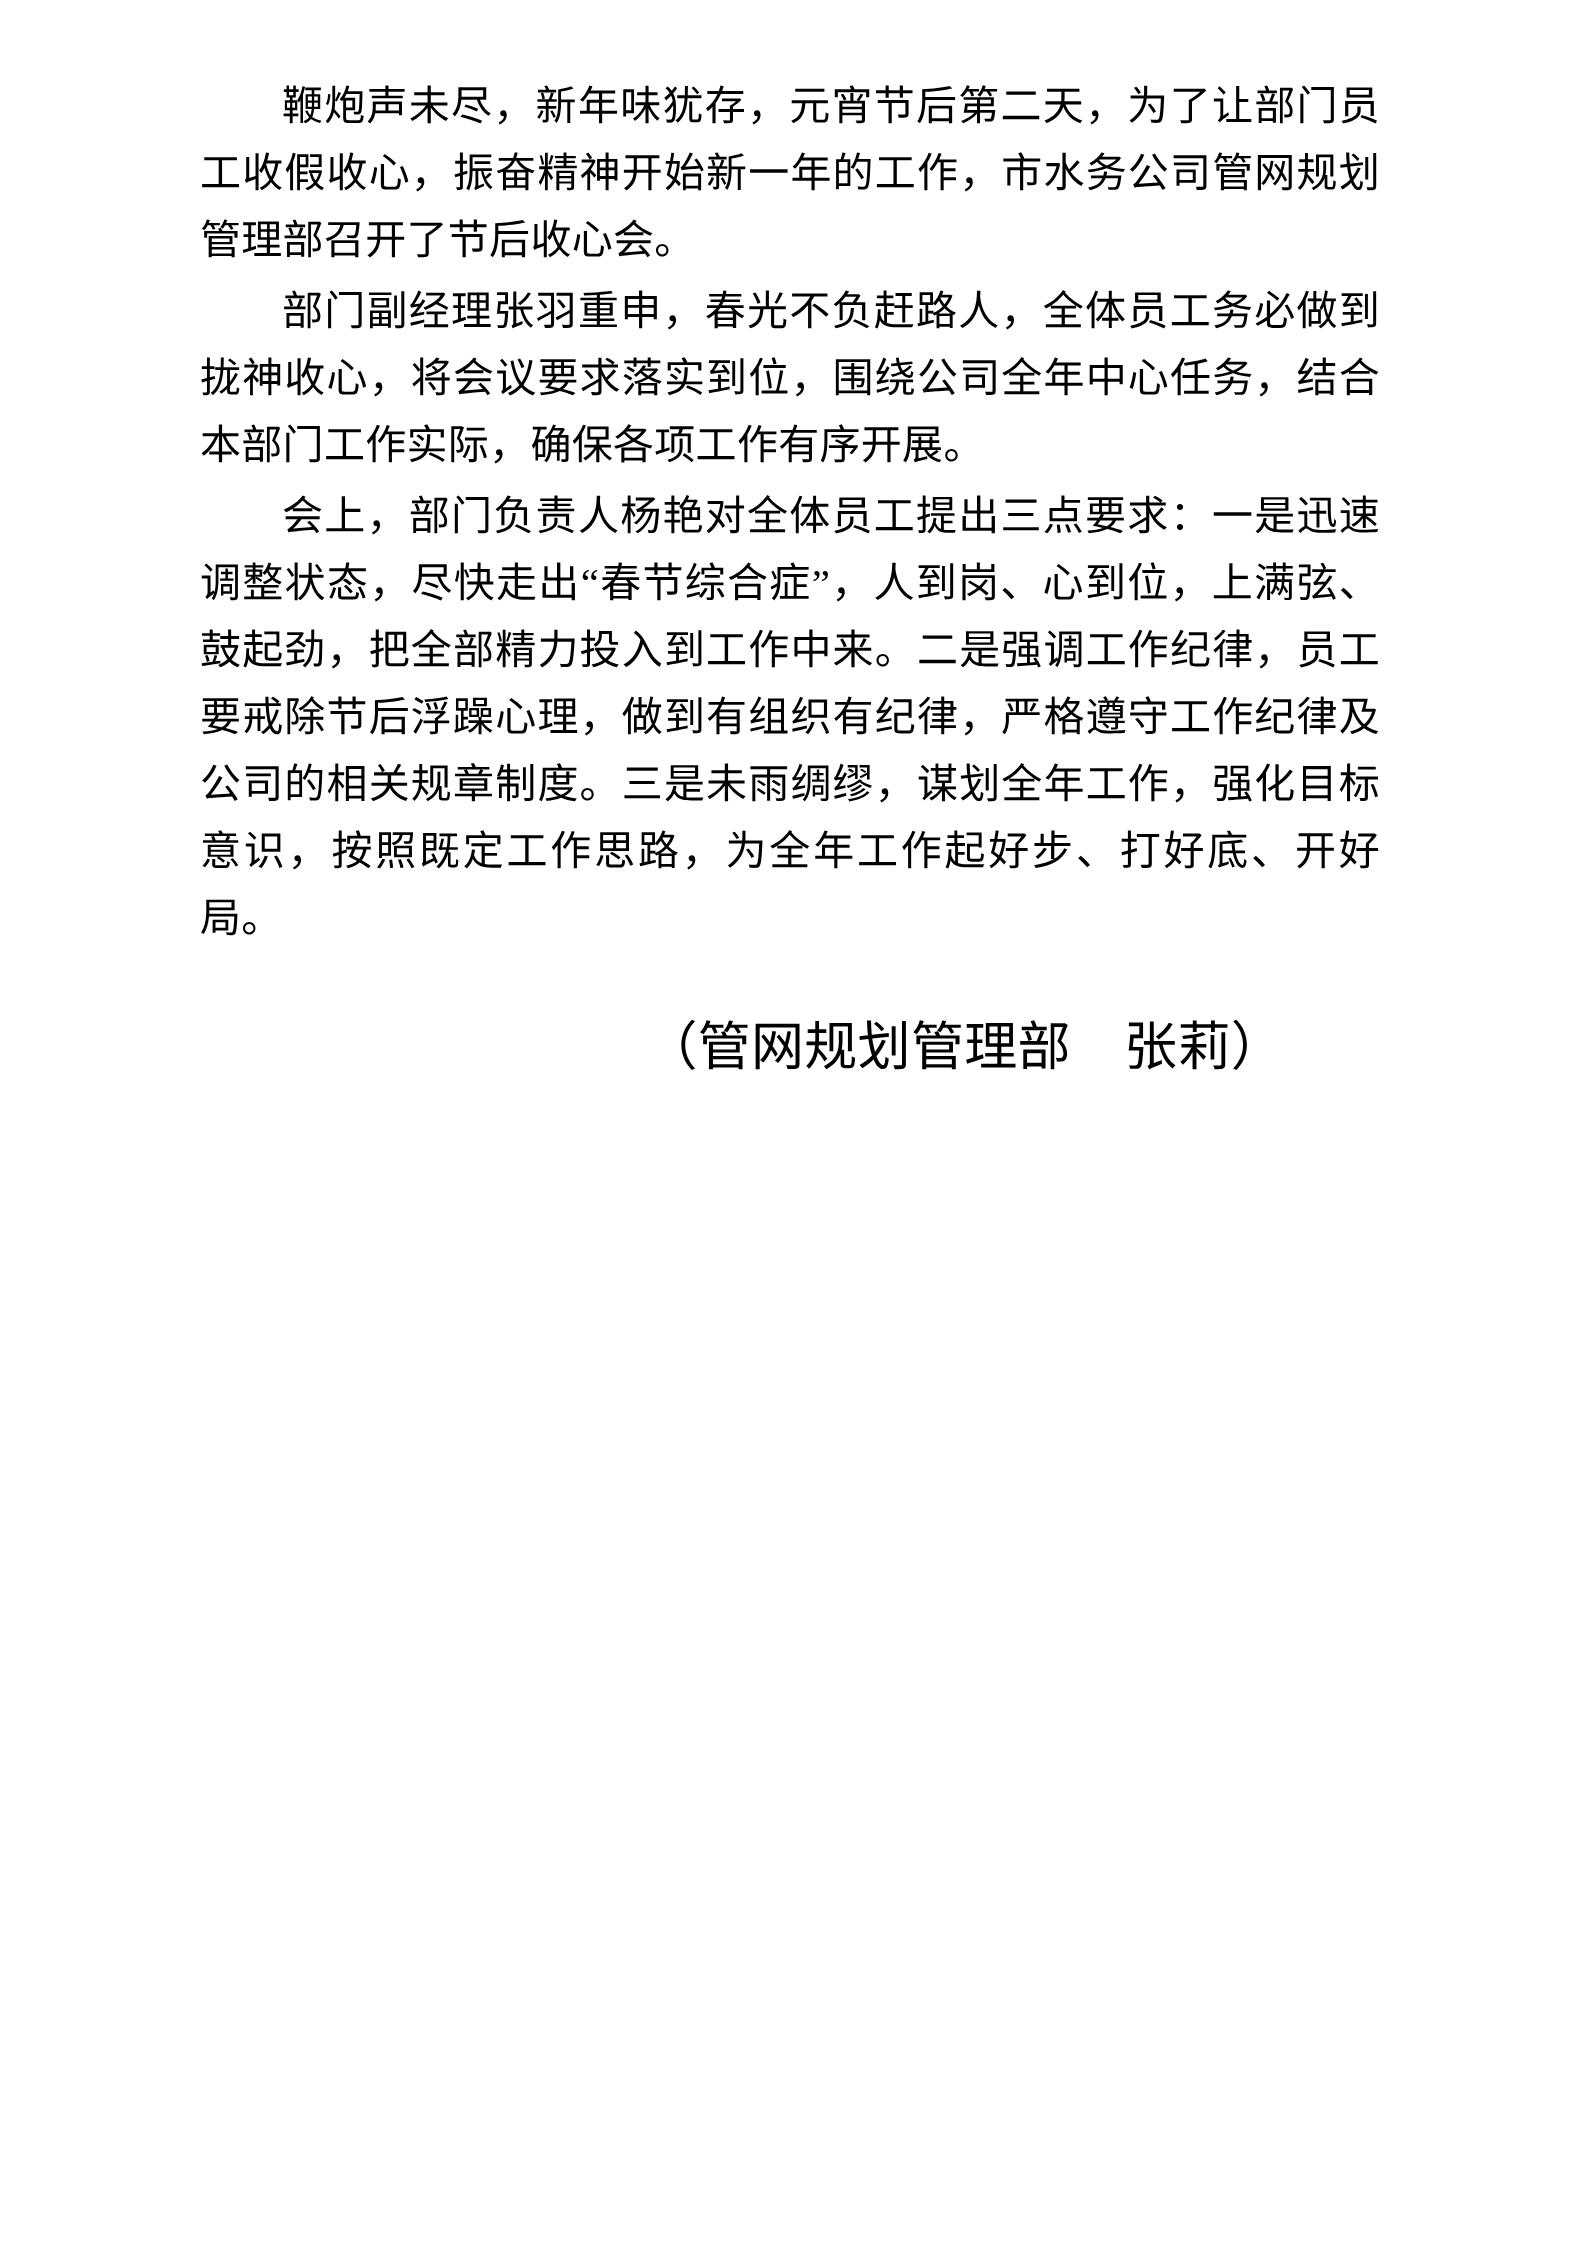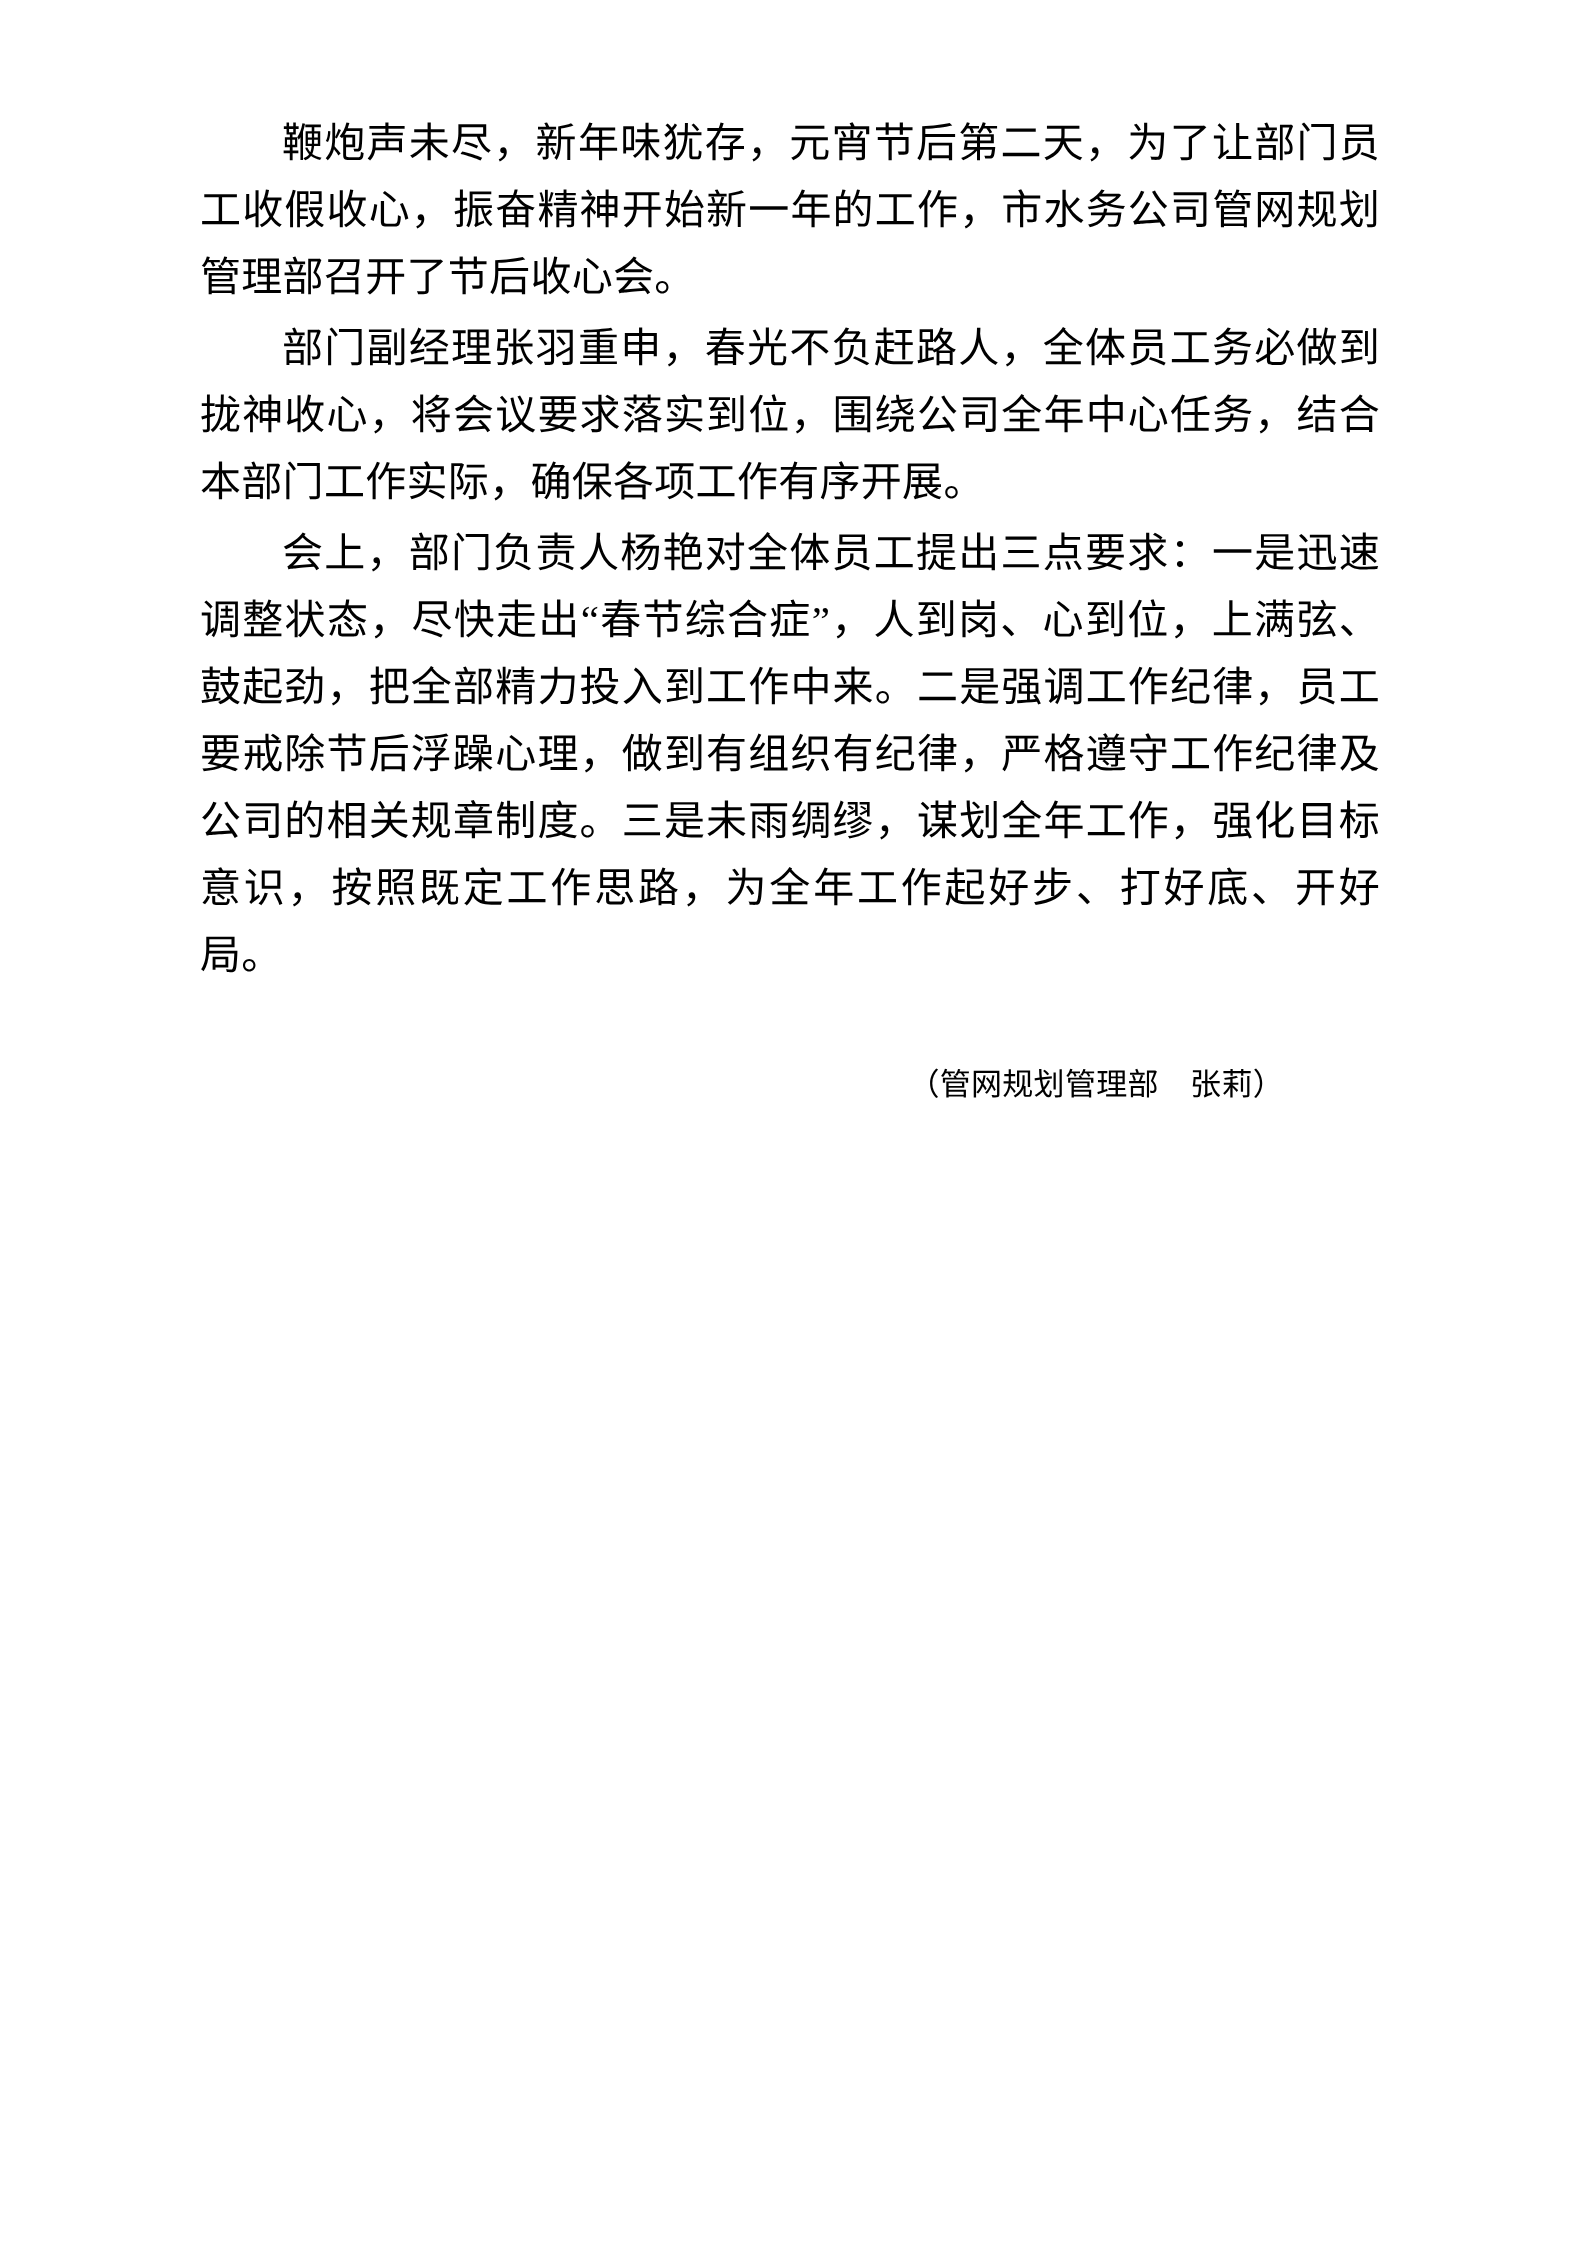--- a/index.html
+++ b/index.html
@@ -12,38 +12,38 @@
     height: 2245px;
     font-family: "Liberation Serif", "DejaVu Serif", serif;
     color: #000000;
     overflow: hidden;
   }
   .page {
     position: relative;
     width: 1587px;
     height: 2245px;
     box-sizing: border-box;
-    padding: 110px 200px 0 200px;
+    padding: 73px 200px 0 200px;
     background: #ffffff;
   }
   .doc-body {
     width: 1180px;
   }
   .para {
     font-size: 41px;
     line-height: 67px;
     text-align: justify;
     text-justify: inter-ideograph;
     text-indent: 82px;
     margin: 0 0 4px 0;
     letter-spacing: 0.3px;
     word-break: break-all;
   }
   .signature {
-    font-size: 31px;
+    font-size: 53px;
     line-height: 67px;
     margin-top: 62px;
     text-align: right;
     padding-right: 96px;
     letter-spacing: 0.3px;
   }
 </style>
 </head>
 <body>
 

